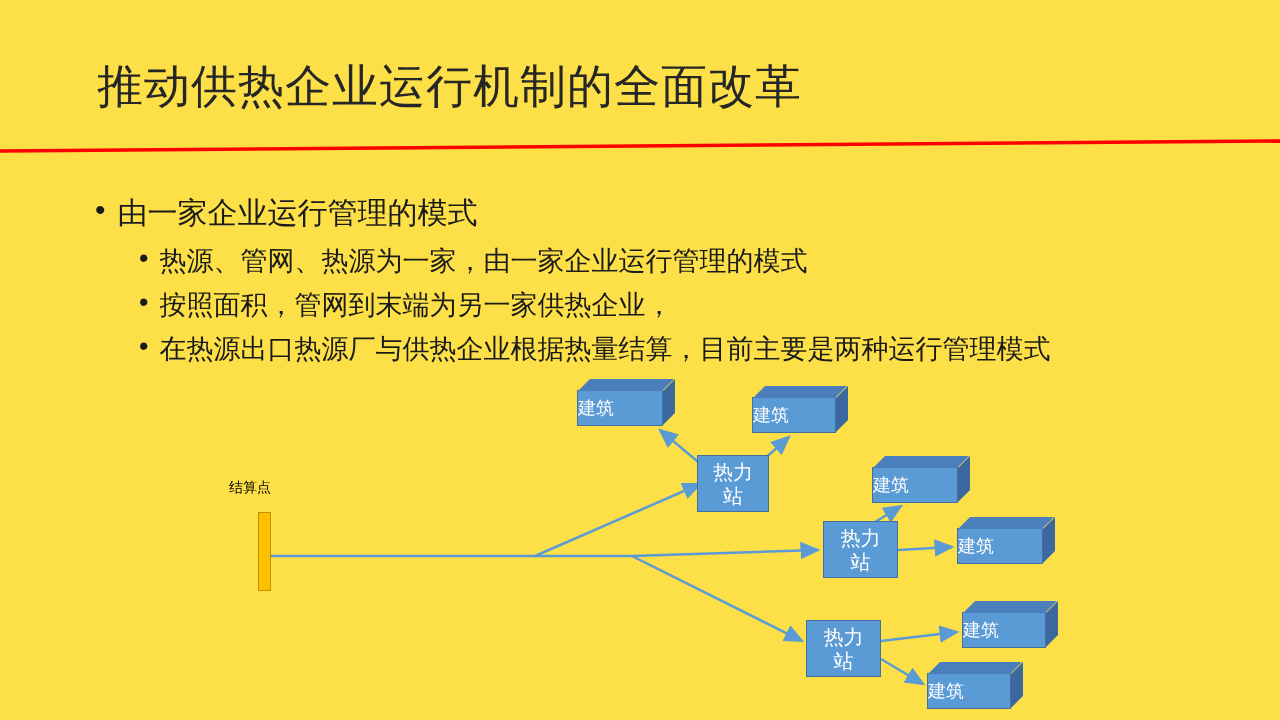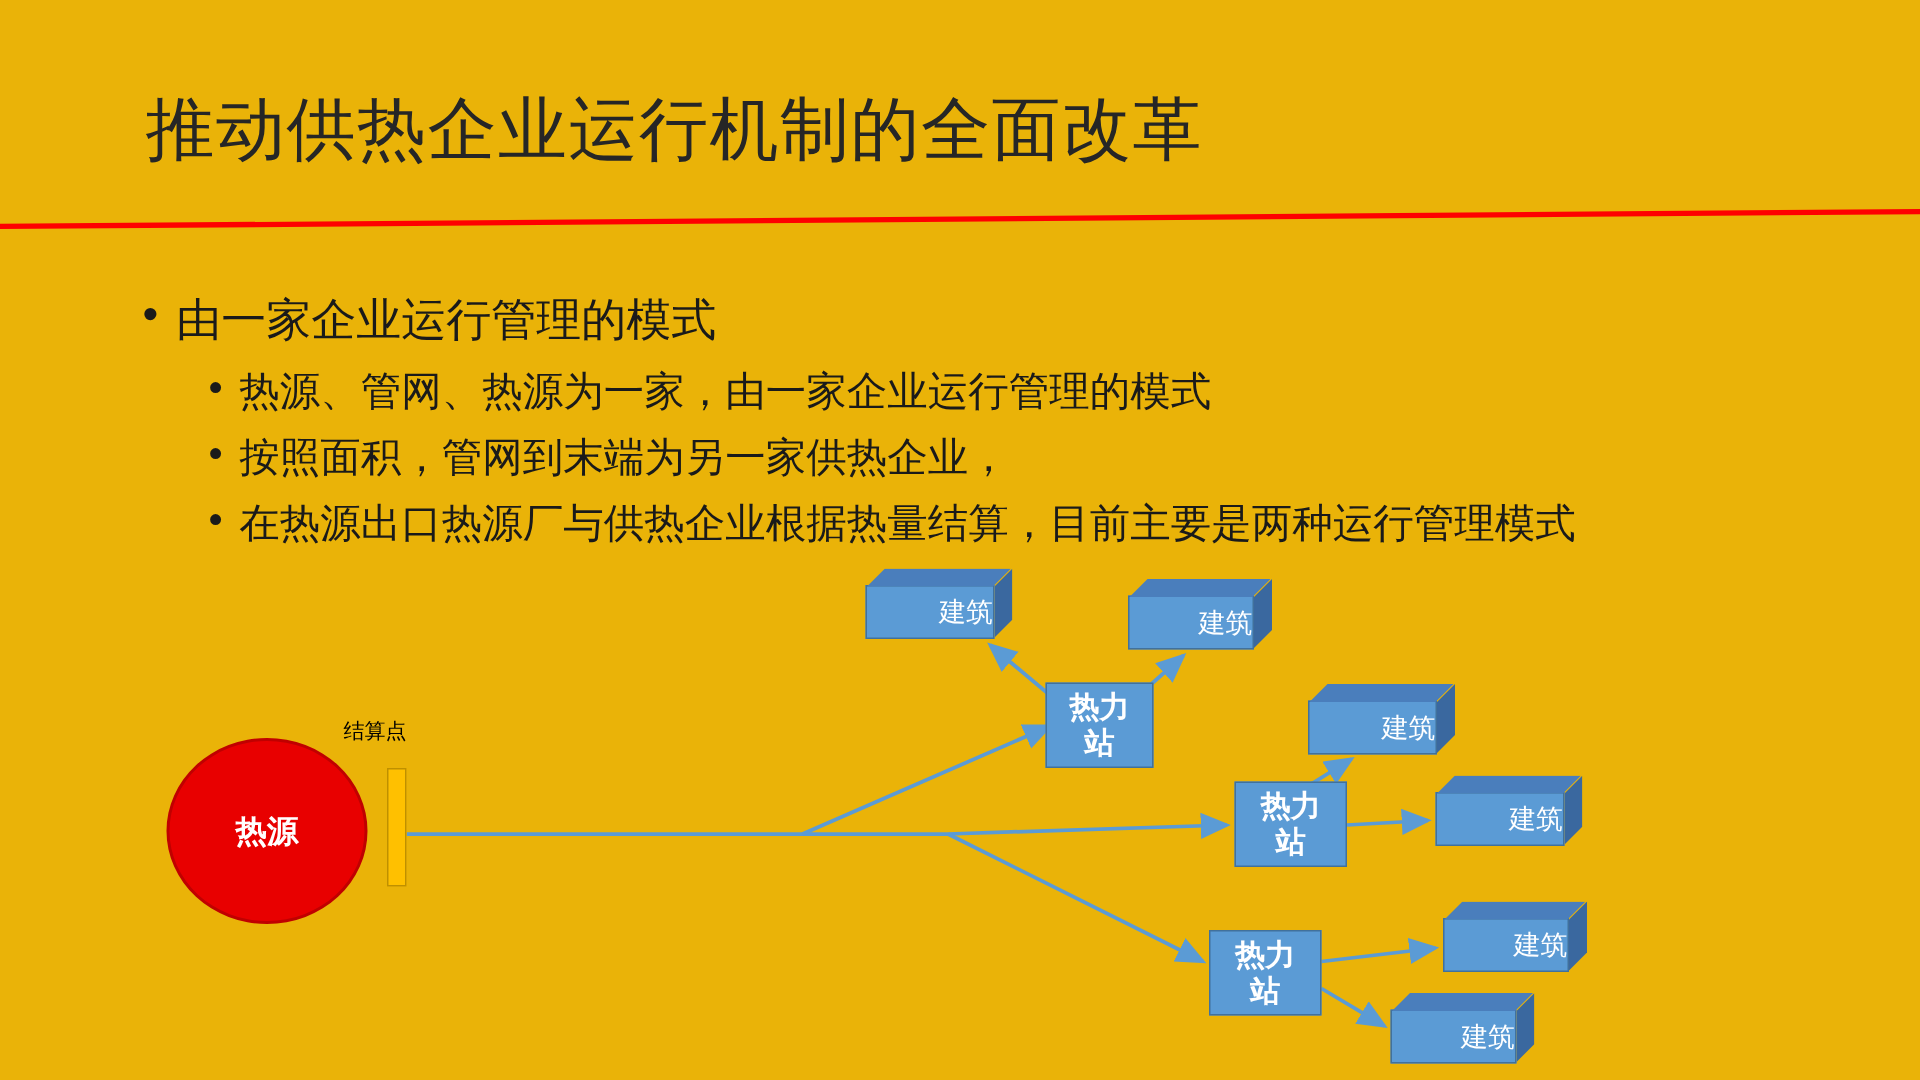--- a/index.html
+++ b/index.html
@@ -2,21 +2,21 @@
 <html><head>
 <meta charset="utf-8">
 <style>
   * { margin:0; padding:0; box-sizing:border-box; }
   html,body { width:1280px; height:720px; }
   body {
     background:#ffffff;
     font-family:"Liberation Sans","DejaVu Sans",sans-serif;
     color:#1a1a1a;
   }
-  .slide { position:relative; width:1280px; height:720px; background:#eab308; overflow:hidden;padding-left:24px; }
+  .slide { position:relative; width:1280px; height:720px; background:#fde047; overflow:hidden;padding-left:24px; }
 
   
   .title {
     position:absolute; left:97px; top:56px;
     font-size:46px; font-weight:400; color:#262626; letter-spacing:1px;
     white-space:nowrap;
   }
 
   
   .svg-layer { position:absolute; left:0; top:0; width:1280px; height:720px; }
@@ -48,32 +48,32 @@
     font-size:14px; color:#000000; white-space:nowrap;
   }
 
   
   .heat-station {
     position:absolute; width:75px; height:57px;
     background:#5b9bd5; border:1px solid #41719c;
     display:flex; align-items:center; justify-content:center;
   }
   .hs-label {
-    width:46px; text-align:center; color:#ffffff; font-weight:bold;
+    width:46px; text-align:center; color:#ffffff; font-weight:normal;
     font-size:20px; line-height:1.2; word-break:break-all;
   }
   .hs1 { left:697px; top:455px; width:72px; }
   .hs2 { left:823px; top:521px; }
   .hs3 { left:806px; top:620px; }
 
   
   .building {
     position:absolute; height:36px;
     background:#5b9bd5; border:1px solid #41719c;
-    display:flex; align-items:center; justify-content:flex-end;
+    display:flex; align-items:center; justify-content:flex-start;
   }
   .bld-label { color:#ffffff; font-size:18px; }
   .face-top {
     position:absolute; left:0; top:-12px; width:calc(100% + 12px); height:12px;
     background:#4a7ebc;
     clip-path:polygon(12px 0, 100% 0, calc(100% - 12px) 100%, 0 100%);
   }
   .face-side {
     position:absolute; right:-13px; top:-12px; width:12px; height:calc(100% + 12px);
     background:#3a689f;
@@ -135,23 +135,20 @@
   </div>
   <div class="bullet-row bullet-l2 r2">
     <span class="bullet-dot">•</span>
     <span>按照面积，管网到末端为另一家供热企业，</span>
   </div>
   <div class="bullet-row bullet-l2 r3">
     <span class="bullet-dot">•</span>
     <span>在热源出口热源厂与供热企业根据热量结算，目前主要是两种运行管理模式</span>
   </div>
 
-  <div class="heat-source">
-    <span>热源</span>
-  </div>
 
   <div class="settle-label">结算点</div>
   <div class="settle-bar"></div>
 
   <div class="heat-station hs1">
     <span class="hs-label">热力站</span>
   </div>
   <div class="heat-station hs2">
     <span class="hs-label">热力站</span>
   </div>

